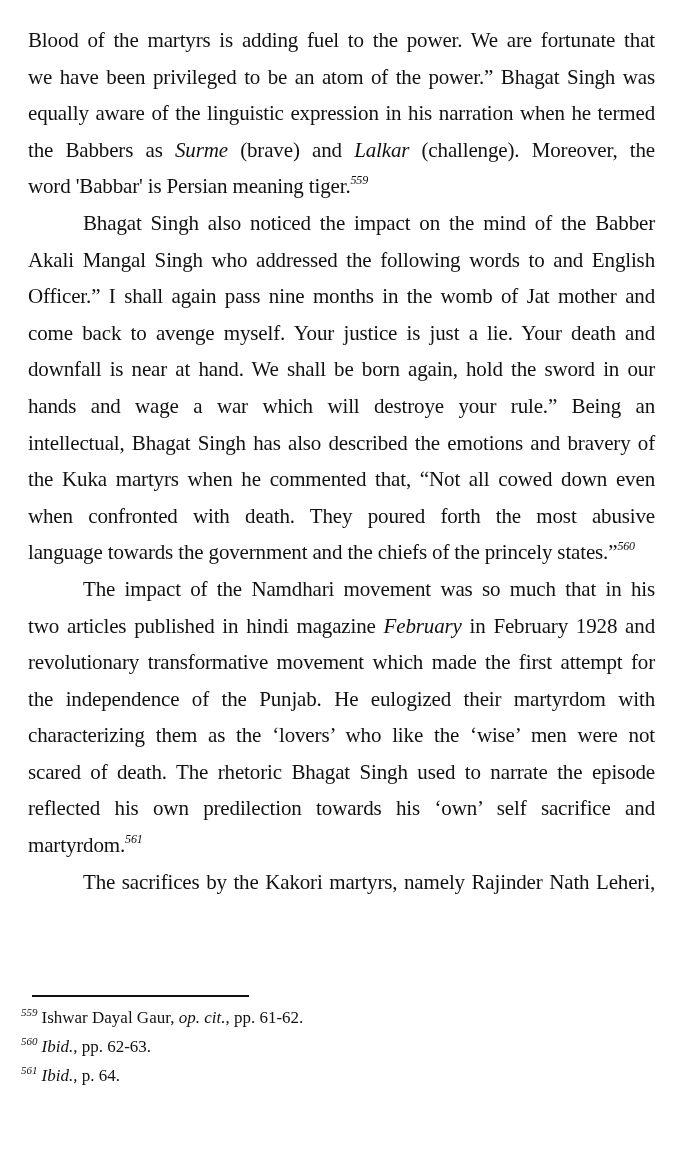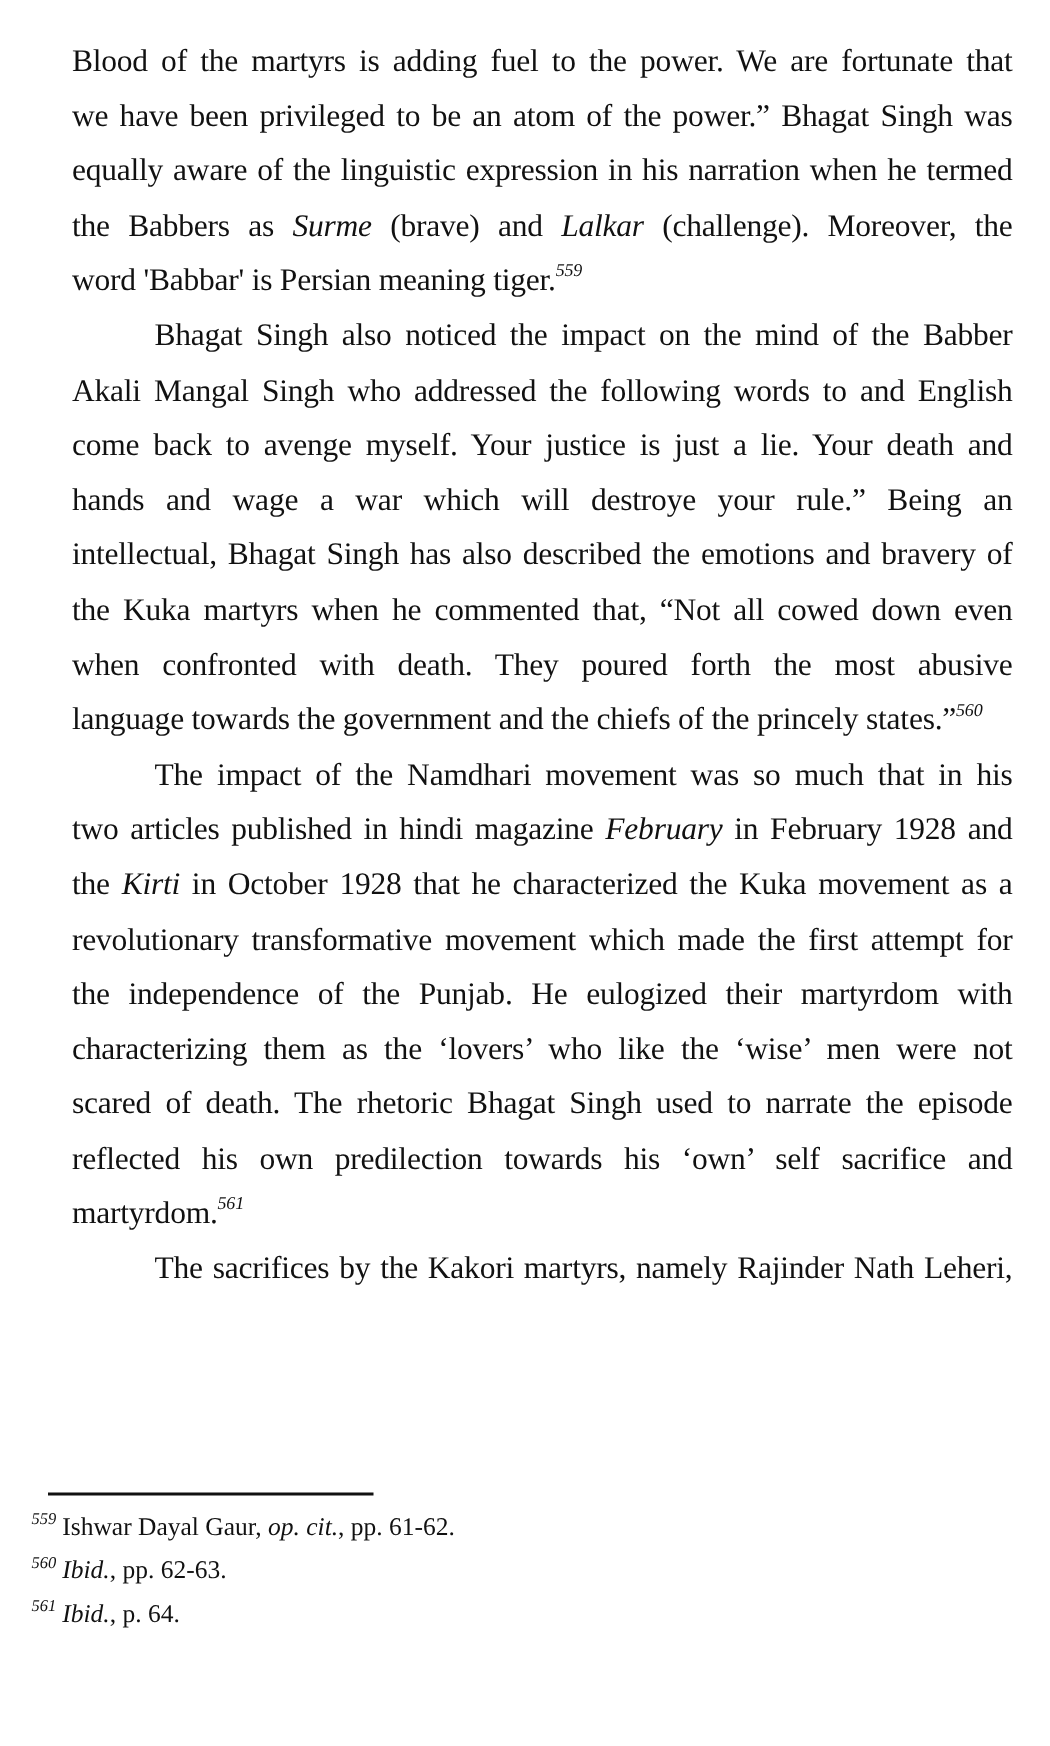--- a/index.html
+++ b/index.html
@@ -1,21 +1,21 @@
 <!DOCTYPE html>
 <html><head>
 <meta charset="utf-8">
 <style>
   html, body { margin: 0; padding: 0; background: #ffffff; }
   body {
     width: 700px; height: 1164px; overflow: hidden; position: relative;
     font-family: "Liberation Serif", "DejaVu Serif", serif;
     color: #111111;
   }
-  .page { position: absolute; left: 48px; top: 22px; width: 627px; }
+  .page { position: absolute; left: 28px; top: 22px; width: 627px; }
   .line {
     display: block; height: 36.6px; line-height: 36.6px;
     font-size: 21px; white-space: nowrap;
     text-align: justify; text-align-last: justify;
     letter-spacing: -0.15px;
   }
   .line.last { text-align-last: left; }
   .line.indent { padding-left: 55px; }
   i { font-style: italic; }
   sup { font-size: 12px; vertical-align: 9px; line-height: 0; font-style: italic; }
@@ -28,29 +28,30 @@
 <body>
 
 <div class="page" id="body-container">
     <div class="line"><span>Blood of the martyrs is adding fuel to the power.  We are fortunate that</span></div>
     <div class="line"><span>we have been privileged to be an atom of the power.” Bhagat Singh was</span></div>
     <div class="line"><span>equally aware of the linguistic expression in his narration when he termed</span></div>
     <div class="line"><span>the Babbers as </span><i>Surme</i><span> (brave) and </span><i>Lalkar</i><span> (challenge).  Moreover, the</span></div>
     <div class="line last"><span>word 'Babbar' is Persian meaning tiger.</span><sup>559</sup></div>
     <div class="line indent"><span>Bhagat Singh also noticed the impact on the mind of the Babber</span></div>
     <div class="line"><span>Akali Mangal Singh who addressed the following words to and English</span></div>
+    <div class="line"><span>Officer.” I shall again pass nine months in the womb of Jat mother and</span></div>
     <div class="line"><span>come back to avenge myself.  Your justice is just a lie.  Your death and</span></div>
+    <div class="line"><span>downfall is near at hand.  We shall be born again, hold the sword in our</span></div>
     <div class="line"><span>hands and wage a war which will destroye your rule.”   Being an</span></div>
     <div class="line"><span>intellectual, Bhagat Singh has also described the emotions and bravery of</span></div>
     <div class="line"><span>the Kuka martyrs when he commented that, “Not all cowed down even</span></div>
     <div class="line"><span>when confronted with death.  They poured forth the most abusive</span></div>
     <div class="line last"><span>language towards the government and the chiefs of the princely states.”</span><sup>560</sup></div>
     <div class="line indent"><span>The impact of the Namdhari movement was so much that in his</span></div>
     <div class="line"><span>two articles published in hindi magazine </span><i>February</i><span> in February 1928 and</span></div>
-    <div class="line"><span>the </span><i>Kirti</i><span> in October 1928 that he characterized the Kuka movement as a</span></div>
     <div class="line"><span>revolutionary transformative movement which made the first attempt for</span></div>
     <div class="line"><span>the  independence of the Punjab.  He eulogized their martyrdom with</span></div>
     <div class="line"><span>characterizing them as the ‘lovers’ who like the ‘wise’ men were not</span></div>
     <div class="line"><span>scared of death.  The rhetoric Bhagat Singh used to narrate the episode</span></div>
     <div class="line"><span>reflected his own predilection towards his ‘own’ self sacrifice and</span></div>
     <div class="line last"><span>martyrdom.</span><sup>561</sup></div>
     <div class="line indent"><span>The sacrifices by the Kakori martyrs, namely Rajinder Nath Leheri,</span></div>
   </div>
 <div class="rule"></div>
 <div class="footnotes" id="fn-container">

